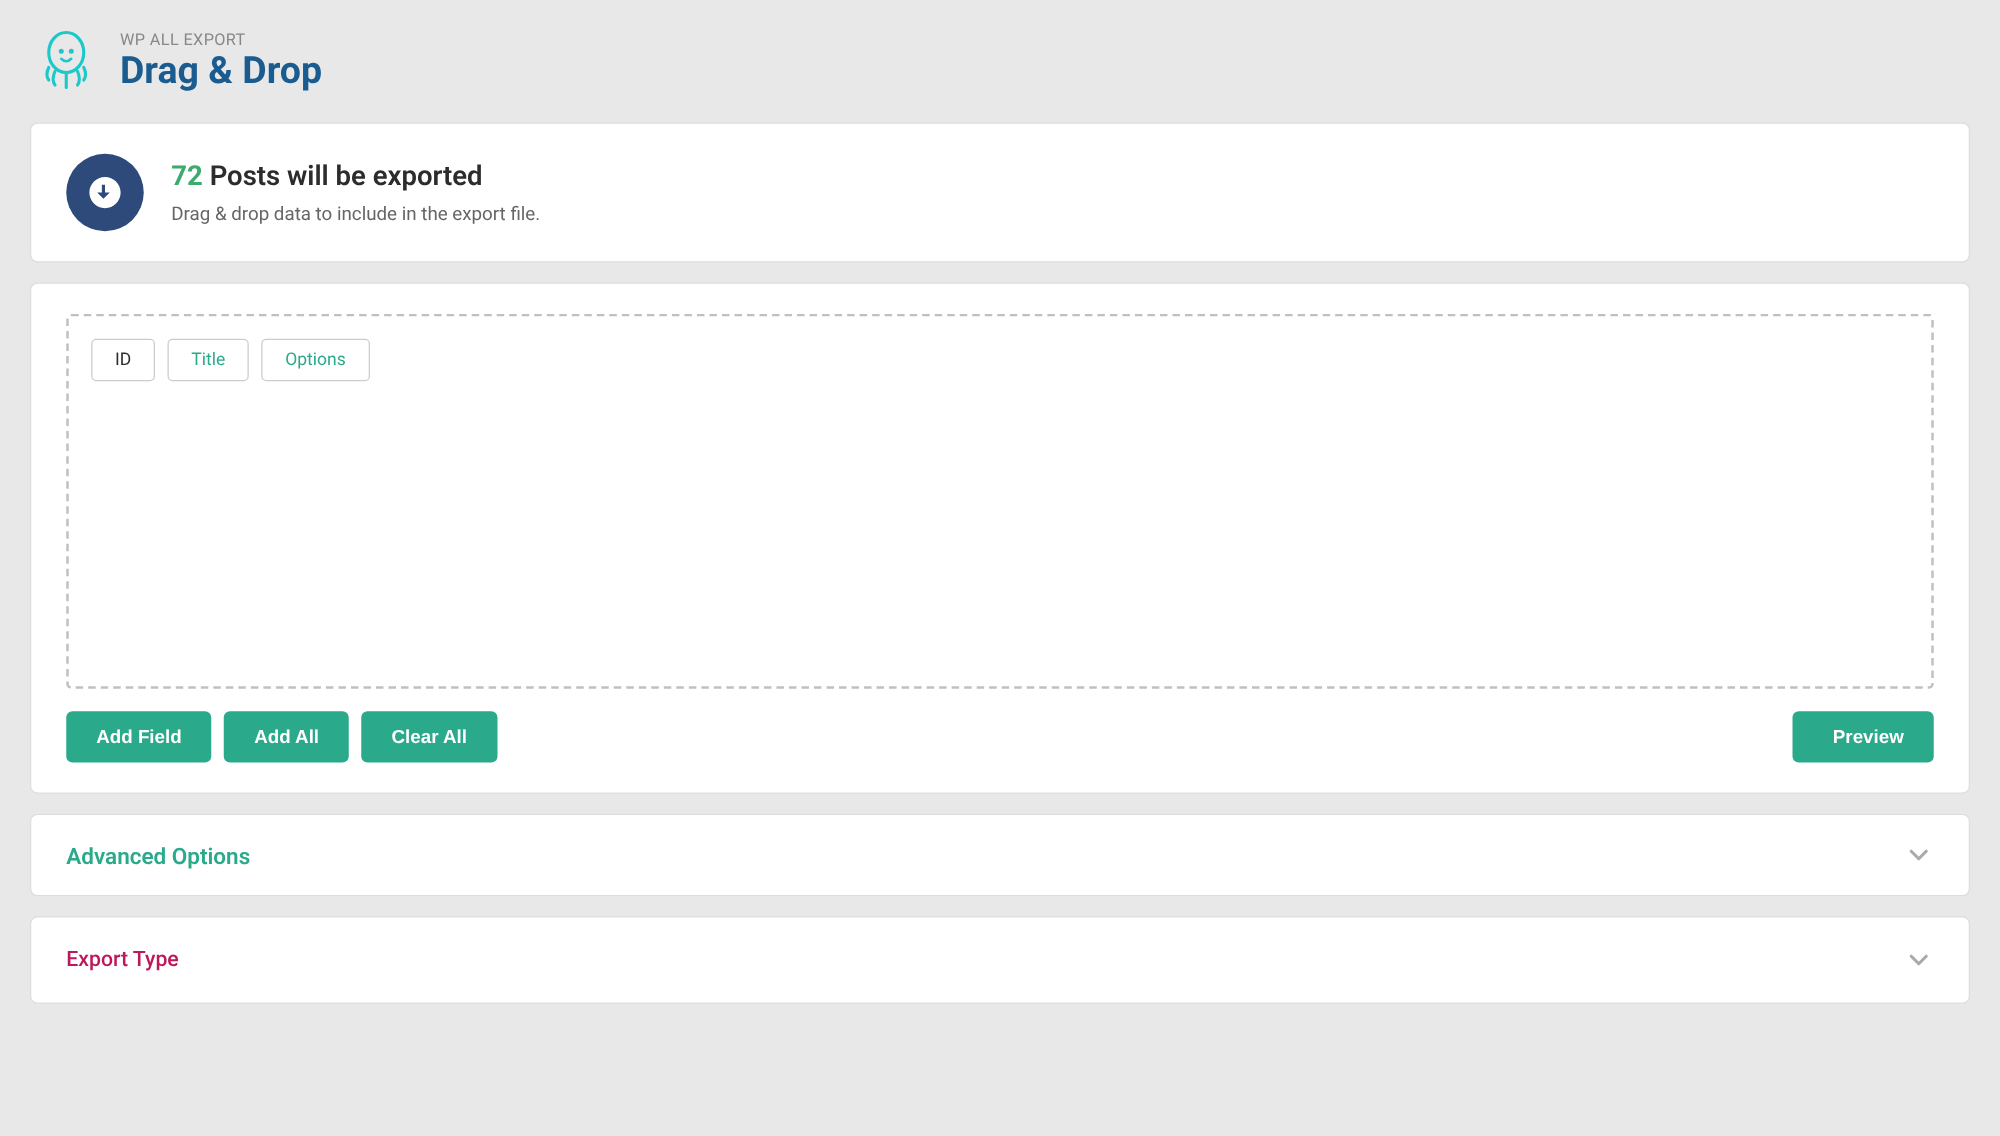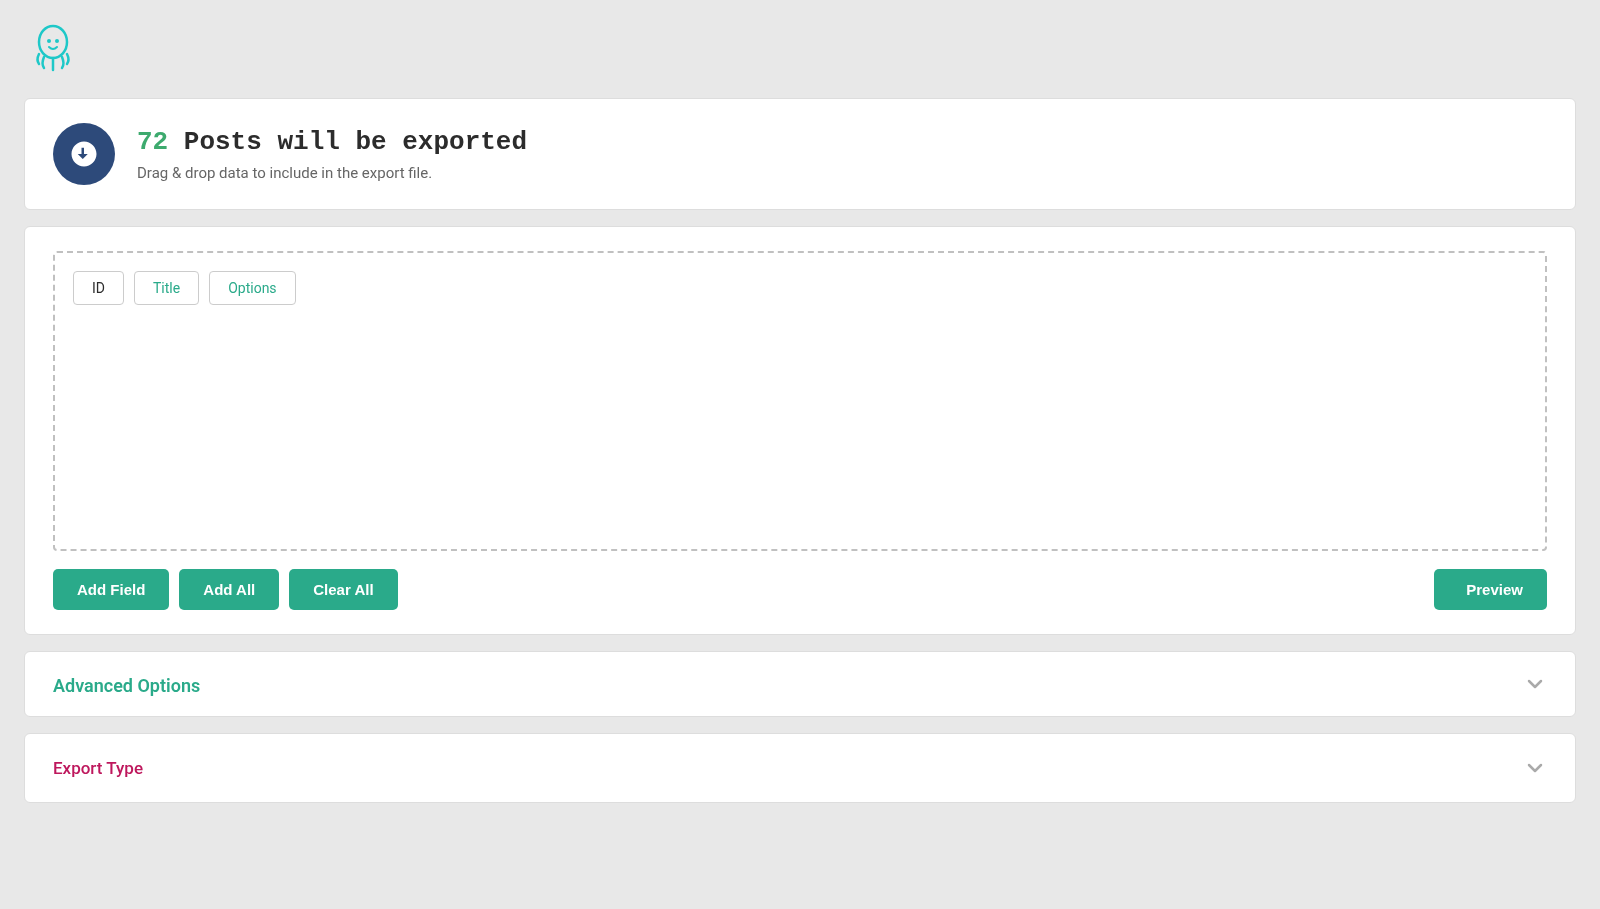--- a/index.html
+++ b/index.html
@@ -75,25 +75,24 @@
       flex-shrink: 0;
     }
 
     .info-icon-wrap svg {
       width: 30px;
       height: 30px;
       fill: white;
     }
 
     .info-text h2 {
-      font-size: 26px;
+      font-size: 22px;
       font-weight: 600;
       color: #2c2c2c;
       line-height: 1.3;
-      font-family: Liberation Mono, monospace;
     }
 
     .info-text h2 span {
       color: #3daa6e;
     }
 
     .info-text p {
       font-size: 15px;
       color: #666;
       margin-top: 5px;
@@ -213,20 +212,24 @@
         <path d="M19 23 Q23 27 27 23" stroke="#1ec8c8" stroke-width="2" fill="none" stroke-linecap="round"></path>
 
         <path d="M9 30 Q6 36 9 40" stroke="#1ec8c8" stroke-width="2.5" fill="none" stroke-linecap="round"></path>
         <path d="M14 33 Q11 40 14 44" stroke="#1ec8c8" stroke-width="2.5" fill="none" stroke-linecap="round"></path>
         <path d="M23 34 Q23 42 23 46" stroke="#1ec8c8" stroke-width="2.5" fill="none" stroke-linecap="round"></path>
         <path d="M32 33 Q35 40 32 44" stroke="#1ec8c8" stroke-width="2.5" fill="none" stroke-linecap="round"></path>
         <path d="M37 30 Q40 36 37 40" stroke="#1ec8c8" stroke-width="2.5" fill="none" stroke-linecap="round"></path>
       </g>
     </svg>
   </div>
+  <div class="header-text">
+    <span class="header-subtitle">WP ALL EXPORT</span>
+    <span class="header-title">Drag &amp; Drop</span>
+  </div>
 </header>
 
 <div class="card info-card">
   <div class="info-icon-wrap">
     <svg viewBox="0 0 24 24" xmlns="http://www.w3.org/2000/svg">
       <path d="M12 2C6.48 2 2 6.48 2 12s4.48 10 10 10 10-4.48 10-10S17.52 2 12 2zm-1 14l-4-4h3V7h2v5h3l-4 4z"></path>
     </svg>
   </div>
   <div class="info-text">
     <h2><span style="color:#3daa6e;font-weight:700;">72 </span><span style="color:#2c2c2c;font-weight:600;">Posts will be exported</span></h2>

